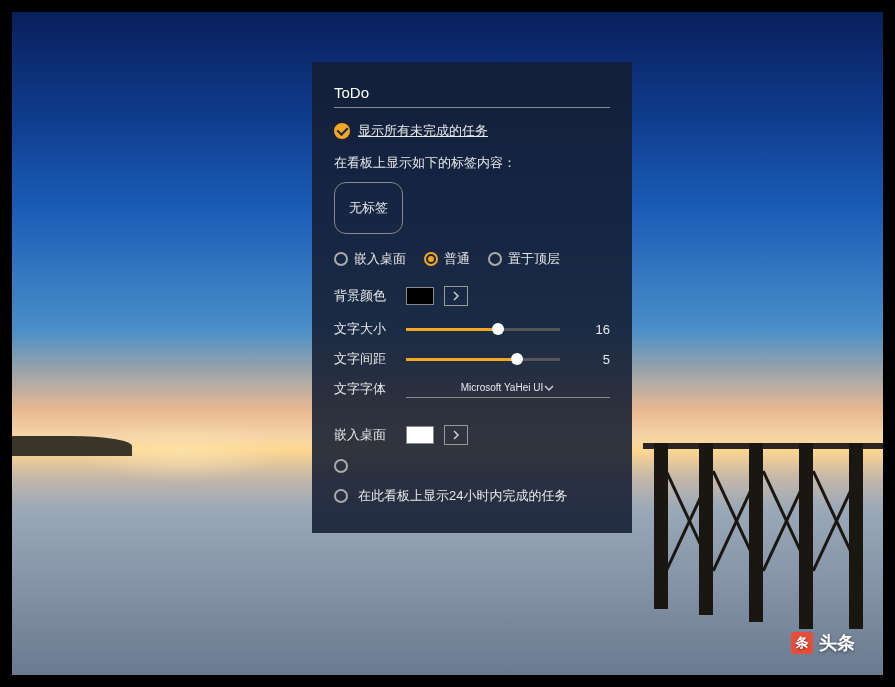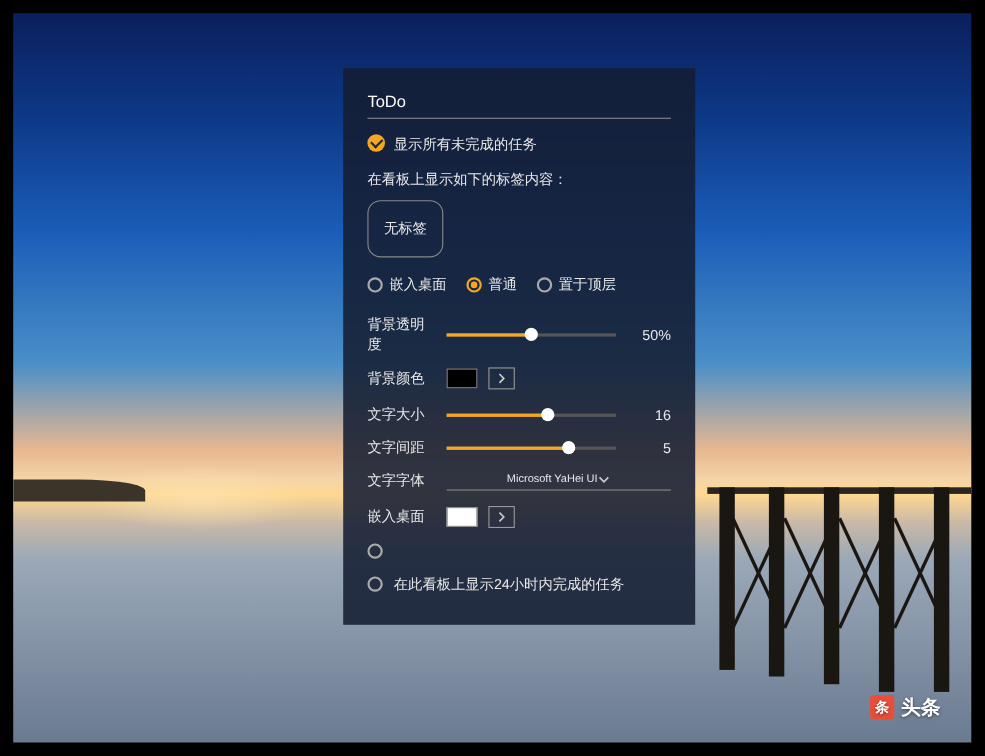--- a/index.html
+++ b/index.html
@@ -102,23 +102,24 @@
       border: none;
       border-bottom: 1px solid #888;
       color: #fff;
       font-size: 15px;
       padding: 4px 0 6px 0;
       margin-bottom: 14px;
       outline: none;
     }
     .check-row {
       display: flex;
-      align-items: flex-start;
+      align-items: center;
       gap: 8px;
       margin-bottom: 14px;
+      text-decoration: underline;
     }
     .check-circle {
       width: 16px;
       height: 16px;
       border-radius: 50%;
       background: #f5a623;
       display: flex;
       align-items: center;
       justify-content: center;
       flex-shrink: 0;
@@ -232,21 +233,21 @@
       border: 1px solid #999;
       display: flex;
       align-items: center;
       justify-content: center;
       cursor: pointer;
     }
     .font-row {
       display: flex;
       align-items: center;
       gap: 10px;
-      margin-bottom: 14px;
+      margin-bottom: 27px;
     }
     .font-select {
       flex: 1;
       border-bottom: 1px solid #888;
       padding: 2px 4px 4px 4px;
       display: flex;
       justify-content: center;
       align-items: center;
       cursor: pointer;
       font-size: 10px;
@@ -333,28 +334,20 @@
       <div class="radio-item">
         <span class="radio-circle selected"></span>
         <span>普通</span>
       </div>
       <div class="radio-item">
         <span class="radio-circle"></span>
         <span>置于顶层</span>
       </div>
     </div>
 
-    <div class="slider-row">
-      <span class="slider-label">背景透明度</span>
-      <div class="slider-track">
-        <div class="slider-fill" style="width:50%"></div>
-        <div class="slider-thumb" style="left:50%"></div>
-      </div>
-      <span class="slider-value">50%</span>
-    </div>
 
     <div class="color-row">
       <span class="slider-label">背景颜色</span>
       <span class="color-swatch" style="background:#000"></span>
       <span class="chevron-btn">
         <svg width="8" height="10" viewBox="0 0 8 10" fill="none" stroke="#ccc" stroke-width="1.5">
             <path d="M2 1 L6 5 L2 9"></path>
           </svg>
       </span>
     </div>

